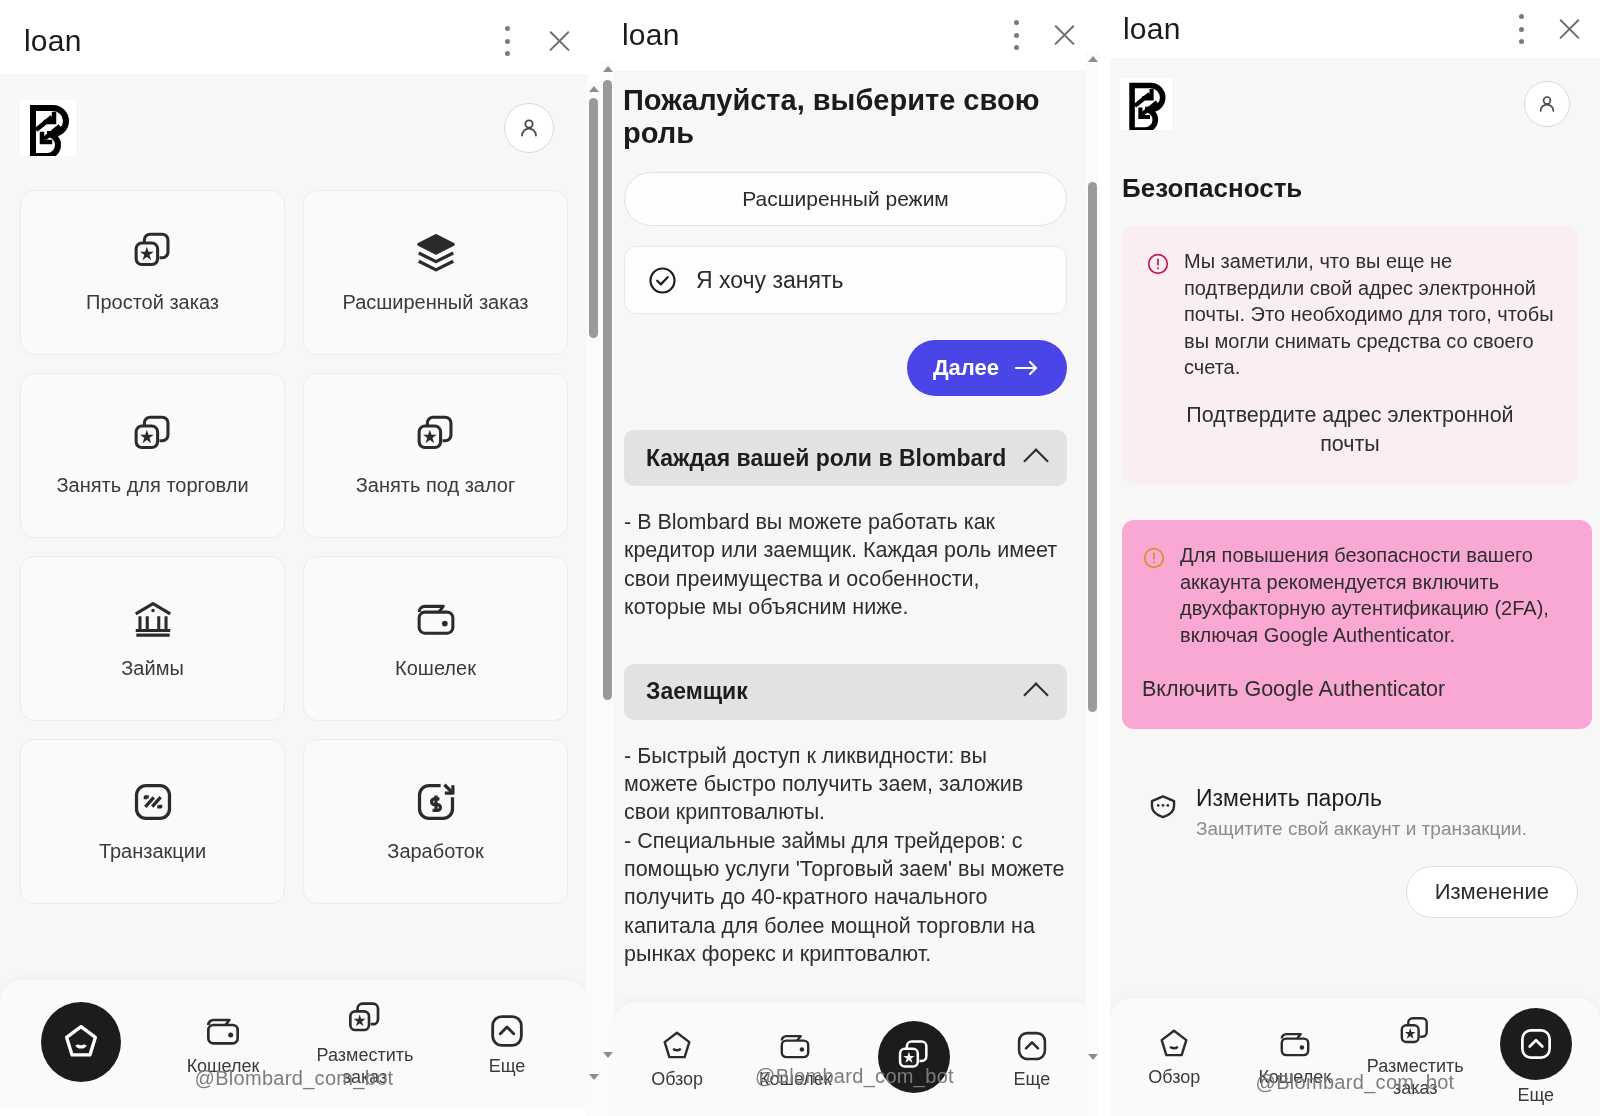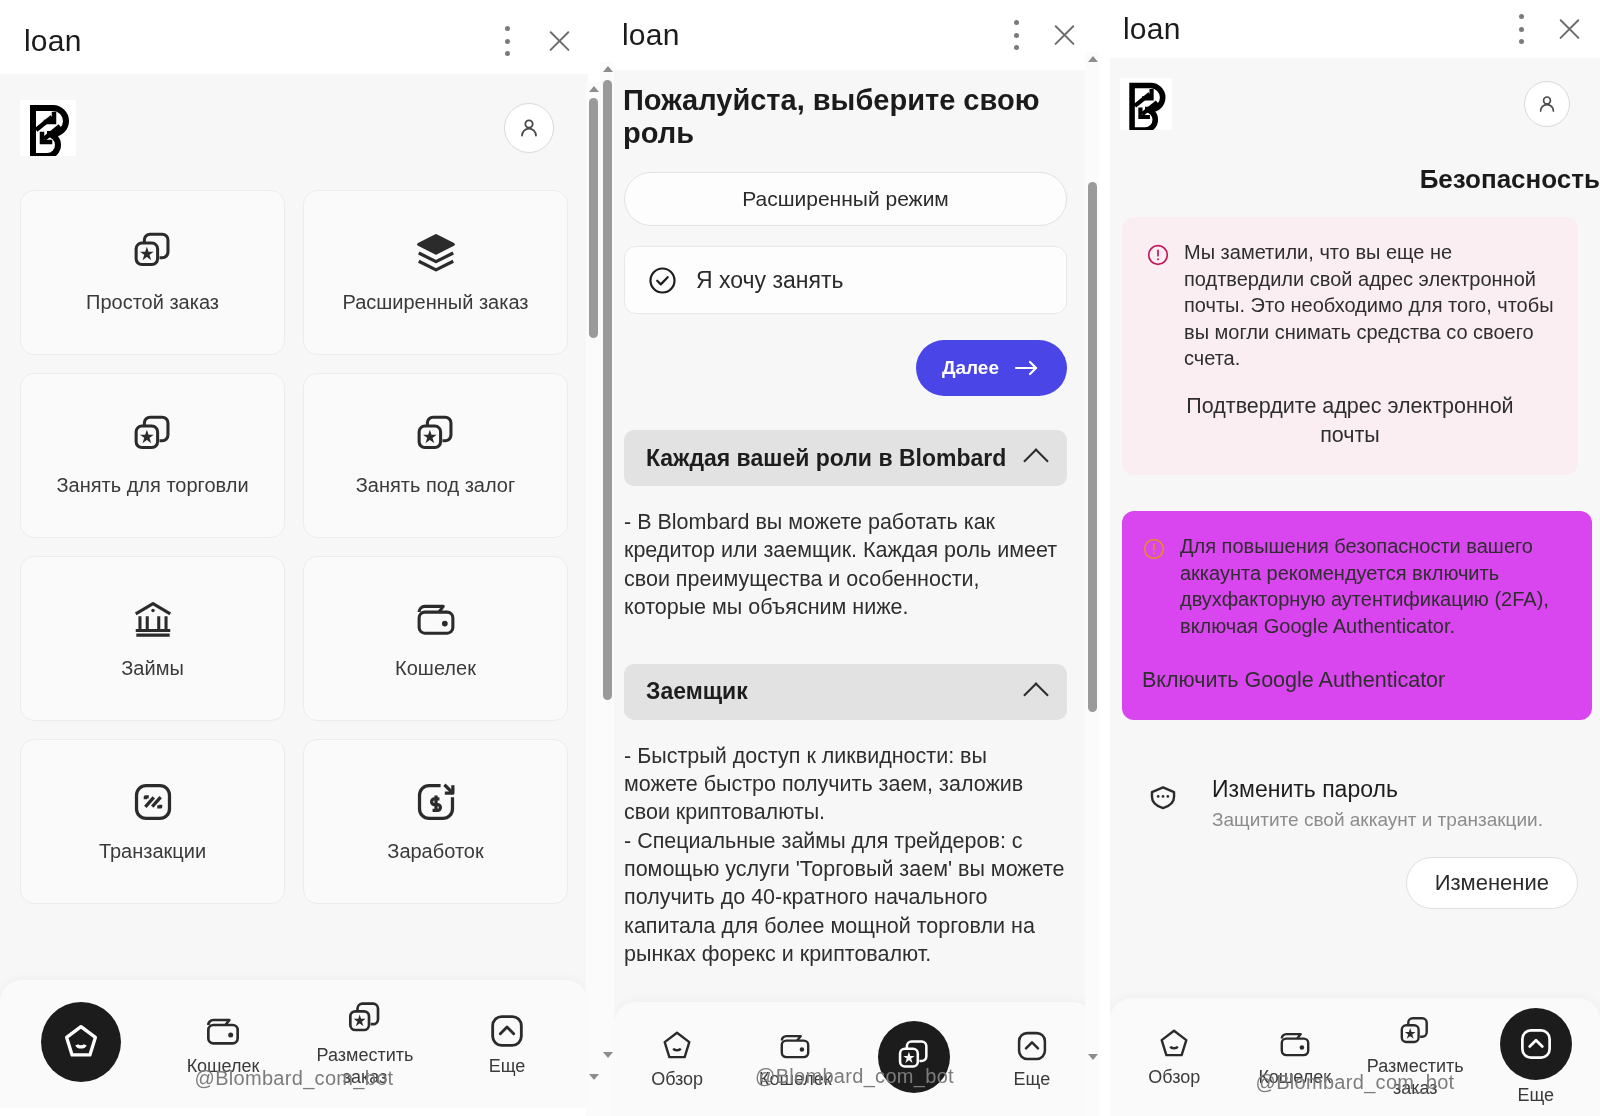--- a/index.html
+++ b/index.html
@@ -68,37 +68,37 @@
     display:flex; align-items:center; justify-content:center;
     font-size:21px; color:#2b2b2b;
   }
   .opt-row {
     border:1.5px solid #e8e8e8; background:#fdfdfd; border-radius:12px;
     display:flex; align-items:center; gap:18px; padding:0 22px;
     font-size:23px; color:#2b2b2b;
   }
   .primary-btn {
     border-radius:999px; display:inline-flex; align-items:center; gap:14px;
-    color:#fff; font-size:19px; font-weight:700; padding:0 26px;
+    color:#fff; font-size:22px; font-weight:700; padding:0 26px;
   }
   .accordion-head {
     background:#e2e2e2; border-radius:10px; display:flex; align-items:center;
     justify-content:space-between; padding:0 22px;
     font-size:23px; font-weight:700; color:#1d1d1d;
   }
   .chev { width:18px; height:18px; border-left:2.6px solid #2c2c2c; border-top:2.6px solid #2c2c2c; transform: rotate(45deg); margin-top:6px; }
   .body-txt { font-size:21.5px; line-height:1.32; color:#2e2e2e; white-space:pre-line; }
 
   
   .page-h { font-size:26px; font-weight:700; color:#1b1b1b; }
   .alert { border-radius:12px; padding:22px 24px 26px 24px; }
   .alert-row { display:flex; gap:14px; align-items:flex-start; }
   .alert-txt { font-size:20px; line-height:1.33; color:#2e2e2e; }
   .alert-link { display:block; text-align:center; font-size:21.5px; line-height:1.33; color:#2e2e2e; margin-top:20px; padding:0 12px; }
-  .setting-row { display:flex; gap:32px; align-items:flex-start; }
+  .setting-row { display:flex; gap:16px; align-items:flex-start; }
   .setting-title { font-size:23px; color:#1d1d1d; }
   .setting-sub { font-size:19px; color:#8c8c8c; margin-top:6px; }
   .outline-btn {
     border:1.5px solid #e0e0e0; background:#fff; border-radius:999px;
     font-size:22px; color:#2b2b2b; display:flex; align-items:center; justify-content:center;
   }
 
   
   .vscroll { position:absolute; width:14px; top:0; bottom:0; background:#fbfbfb; }
   .vthumb { position:absolute; left:3px; width:9px; background:#9a9a9a; border-radius:5px; }
@@ -434,37 +434,37 @@
           </svg>
         </span>
         <span class="avatar-btn" style="width:46px;height:46px;">
           <svg width="24" height="24" viewBox="0 0 24 24" fill="none" stroke="#4a4a4a" stroke-width="1.7" stroke-linecap="round">
             <circle cx="12" cy="8.4" r="3.4"></circle>
             <path d="M5.6 19a6.4 6.4 0 0 1 12.8 0"></path>
           </svg>
         </span>
       </div>
 
-      <div class="page-h" style="margin:34px 0 0 12px;text-align:right;">Безопасность</div>
+      <div class="page-h" style="margin:43px 0 0 12px;">Безопасность</div>
 
       <div class="alert" style="margin:22px 22px 0 12px; background:#fbeef2;">
         <div class="alert-row">
           <span style="flex:0 0 auto; margin-top:4px;">
             <svg width="24" height="24" viewBox="0 0 24 24" fill="none" stroke="#c2185b" stroke-width="1.7">
               <circle cx="12" cy="12" r="9.3"></circle>
               <path d="M12 7.3v5.4" stroke-linecap="round"></path>
               <circle cx="12" cy="16.3" r="1" fill="#c2185b" stroke="none"></circle>
             </svg>
           </span>
           <span class="alert-txt">Мы заметили, что вы еще не подтвердили свой адрес электронной почты. Это необходимо для того, чтобы вы могли снимать средства со своего счета.</span>
         </div>
         <a class="alert-link">Подтвердите адрес электронной почты</a>
       </div>
 
-      <div class="alert" style="margin:36px 8px 0 12px; background:#d946ef;padding-left:20px;">
+      <div class="alert" style="margin:36px 8px 0 12px; background:#f9a8d4;padding-left:20px;">
         <div class="alert-row">
           <span style="flex:0 0 auto; margin-top:4px;">
             <svg width="24" height="24" viewBox="0 0 24 24" fill="none" stroke="#e08b2c" stroke-width="1.7">
               <circle cx="12" cy="12" r="9.3"></circle>
               <path d="M12 7.3v5.4" stroke-linecap="round"></path>
               <circle cx="12" cy="16.3" r="1" fill="#e08b2c" stroke="none"></circle>
             </svg>
           </span>
           <span class="alert-txt">Для повышения безопасности вашего аккаунта рекомендуется включить двухфакторную аутентификацию (2FA), включая Google Authenticator.</span>
         </div>

